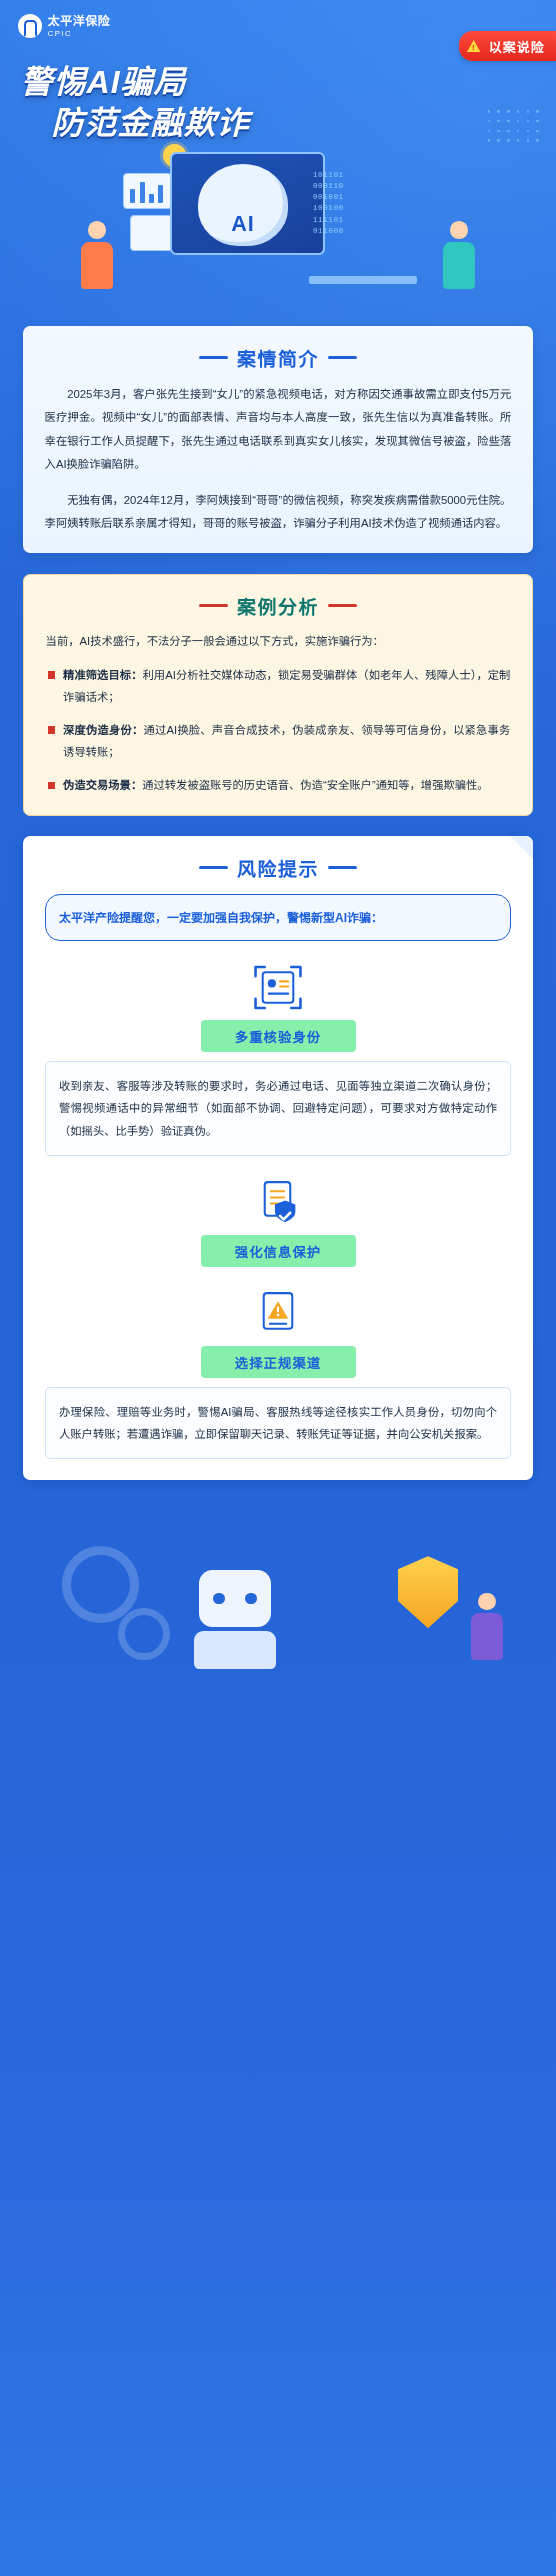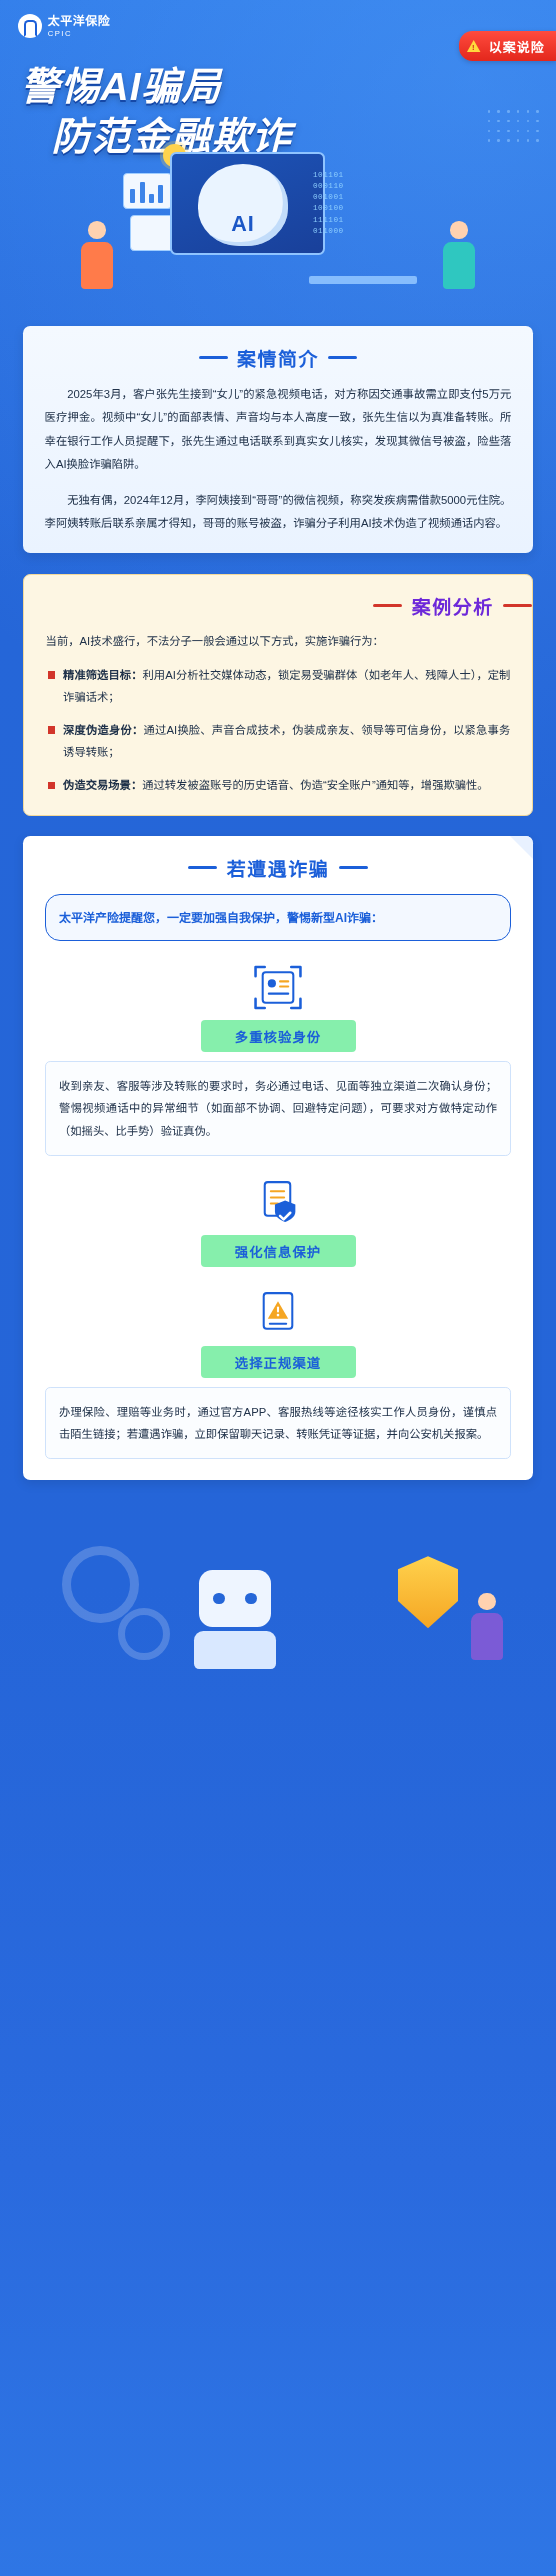--- a/index.html
+++ b/index.html
@@ -65,21 +65,21 @@
   }
   .badge .warn::after{
     content:"!"; position:absolute; left:0; right:0; top:2.6px;
     text-align:center; font-size:7.7px; color:#d4281c; font-weight:bold;
   }
 
   .headline {
     position: absolute; top: 62px; left: 20.6px; width: 330px;
   }
   .headline h1 {
-    font-size: 39px; line-height: 1.28; font-weight: bold;
+    font-size: 32px; line-height: 1.28; font-weight: bold;
     color: #ffffff; letter-spacing: 1px;
     text-shadow: 0 2.1px 0 #1548a8, 0 3.1px 7.2px rgba(0,0,0,.25);
     font-style: italic;
   }
   .headline h1 em { font-style: italic; }
 
   
   .hero {
     position: absolute; left: 0; right: 0; top: 143px; height: 155px;
   }
@@ -161,21 +161,21 @@
   #sec-brief .dash { background: #1b5fd9; }
   #sec-brief .body { padding: 9.3px 21.6px 0; }
   #sec-brief .para + .para { margin-top: 13.4px; }
 
   
   #sec-analysis {
     background: #fdf6e3;
     border: 1.5px solid #f3d99a;
     padding: 0 0 18.5px;
   }
-  #sec-analysis .sec-title { color: #6d28d9; justify-content: flex-end; }
+  #sec-analysis .sec-title { color: #0f766e; }
   #sec-analysis .dash { background: #d2352a; }
   #sec-analysis .body { padding: 8.2px 21.6px 0; }
   #sec-analysis .lead { font-size: 11.3px; line-height: 1.95; color: #20324a; }
   #sec-analysis ul { list-style: none; margin-top: 9.3px; }
   #sec-analysis li {
     position: relative; padding-left: 17.5px; margin-top: 11.3px;
     font-size: 11.3px; line-height: 1.95; color: #20324a; text-align: justify;
   }
   #sec-analysis li::before {
     content: ""; position: absolute; left: 2.1px; top: 7.2px;
@@ -362,21 +362,21 @@
         <li><b>精准筛选目标：</b><span>利用AI分析社交媒体动态，锁定易受骗群体（如老年人、残障人士），定制诈骗话术；</span></li>
         <li><b>深度伪造身份：</b><span>通过AI换脸、声音合成技术，伪装成亲友、领导等可信身份，以紧急事务诱导转账；</span></li>
         <li><b>伪造交易场景：</b><span>通过转发被盗账号的历史语音、伪造“安全账户”通知等，增强欺骗性。</span></li>
       </ul>
     </div>
   </section>
 
   <section class="card" id="sec-tips">
     <div class="sec-title">
       <span class="dash"></span>
-      <span>若遭遇诈骗</span>
+      <span>风险提示</span>
       <span class="dash"></span>
     </div>
 
     <div class="tip-lead">太平洋产险提醒您，一定要加强自我保护，警惕新型AI诈骗：</div>
 
     <div class="tip-block">
       <div class="tip-icon">
         <svg width="54" height="49" viewBox="0 0 104 96" aria-hidden="true">
           <rect x="22" y="18" width="60" height="60" rx="6" fill="#ffffff" stroke="#1b5fd9" stroke-width="4"></rect>
           <circle cx="40" cy="40" r="8" fill="#1b5fd9"></circle>
@@ -408,21 +408,21 @@
       <div class="tip-icon">
         <svg width="54" height="49" viewBox="0 0 104 96" aria-hidden="true">
           <rect x="24" y="10" width="56" height="70" rx="6" fill="#ffffff" stroke="#1b5fd9" stroke-width="4"></rect>
           <path d="M52 26l20 34H32z" fill="#f5a623"></path>
           <rect x="50" y="36" width="4" height="12" rx="2" fill="#ffffff"></rect>
           <circle cx="52" cy="53" r="2.6" fill="#ffffff"></circle>
           <rect x="34" y="68" width="36" height="4" rx="2" fill="#1b5fd9"></rect>
         </svg>
       </div>
       <div class="tip-head">选择正规渠道</div>
-      <div class="tip-body">办理保险、理赔等业务时，通过官方APP、客服热线等途径核实工作人员身份，谨慎点击陌生链接；若遭遇诈骗，立即保留聊天记录、转账凭证等证据，并向公安机关报案。</div>
+      <div class="tip-body">办理保险、理赔等业务时，警惕AI骗局、客服热线等途径核实工作人员身份，切勿向个人账户转账；若遭遇诈骗，立即保留聊天记录、转账凭证等证据，并向公安机关报案。</div>
     </div>
   </section>
 
   <div class="footer-art">
     <div class="gear g1"></div>
     <div class="gear g2"></div>
     <div class="robot">
       <div class="r-head"></div>
       <div class="r-body"></div>
     </div>

